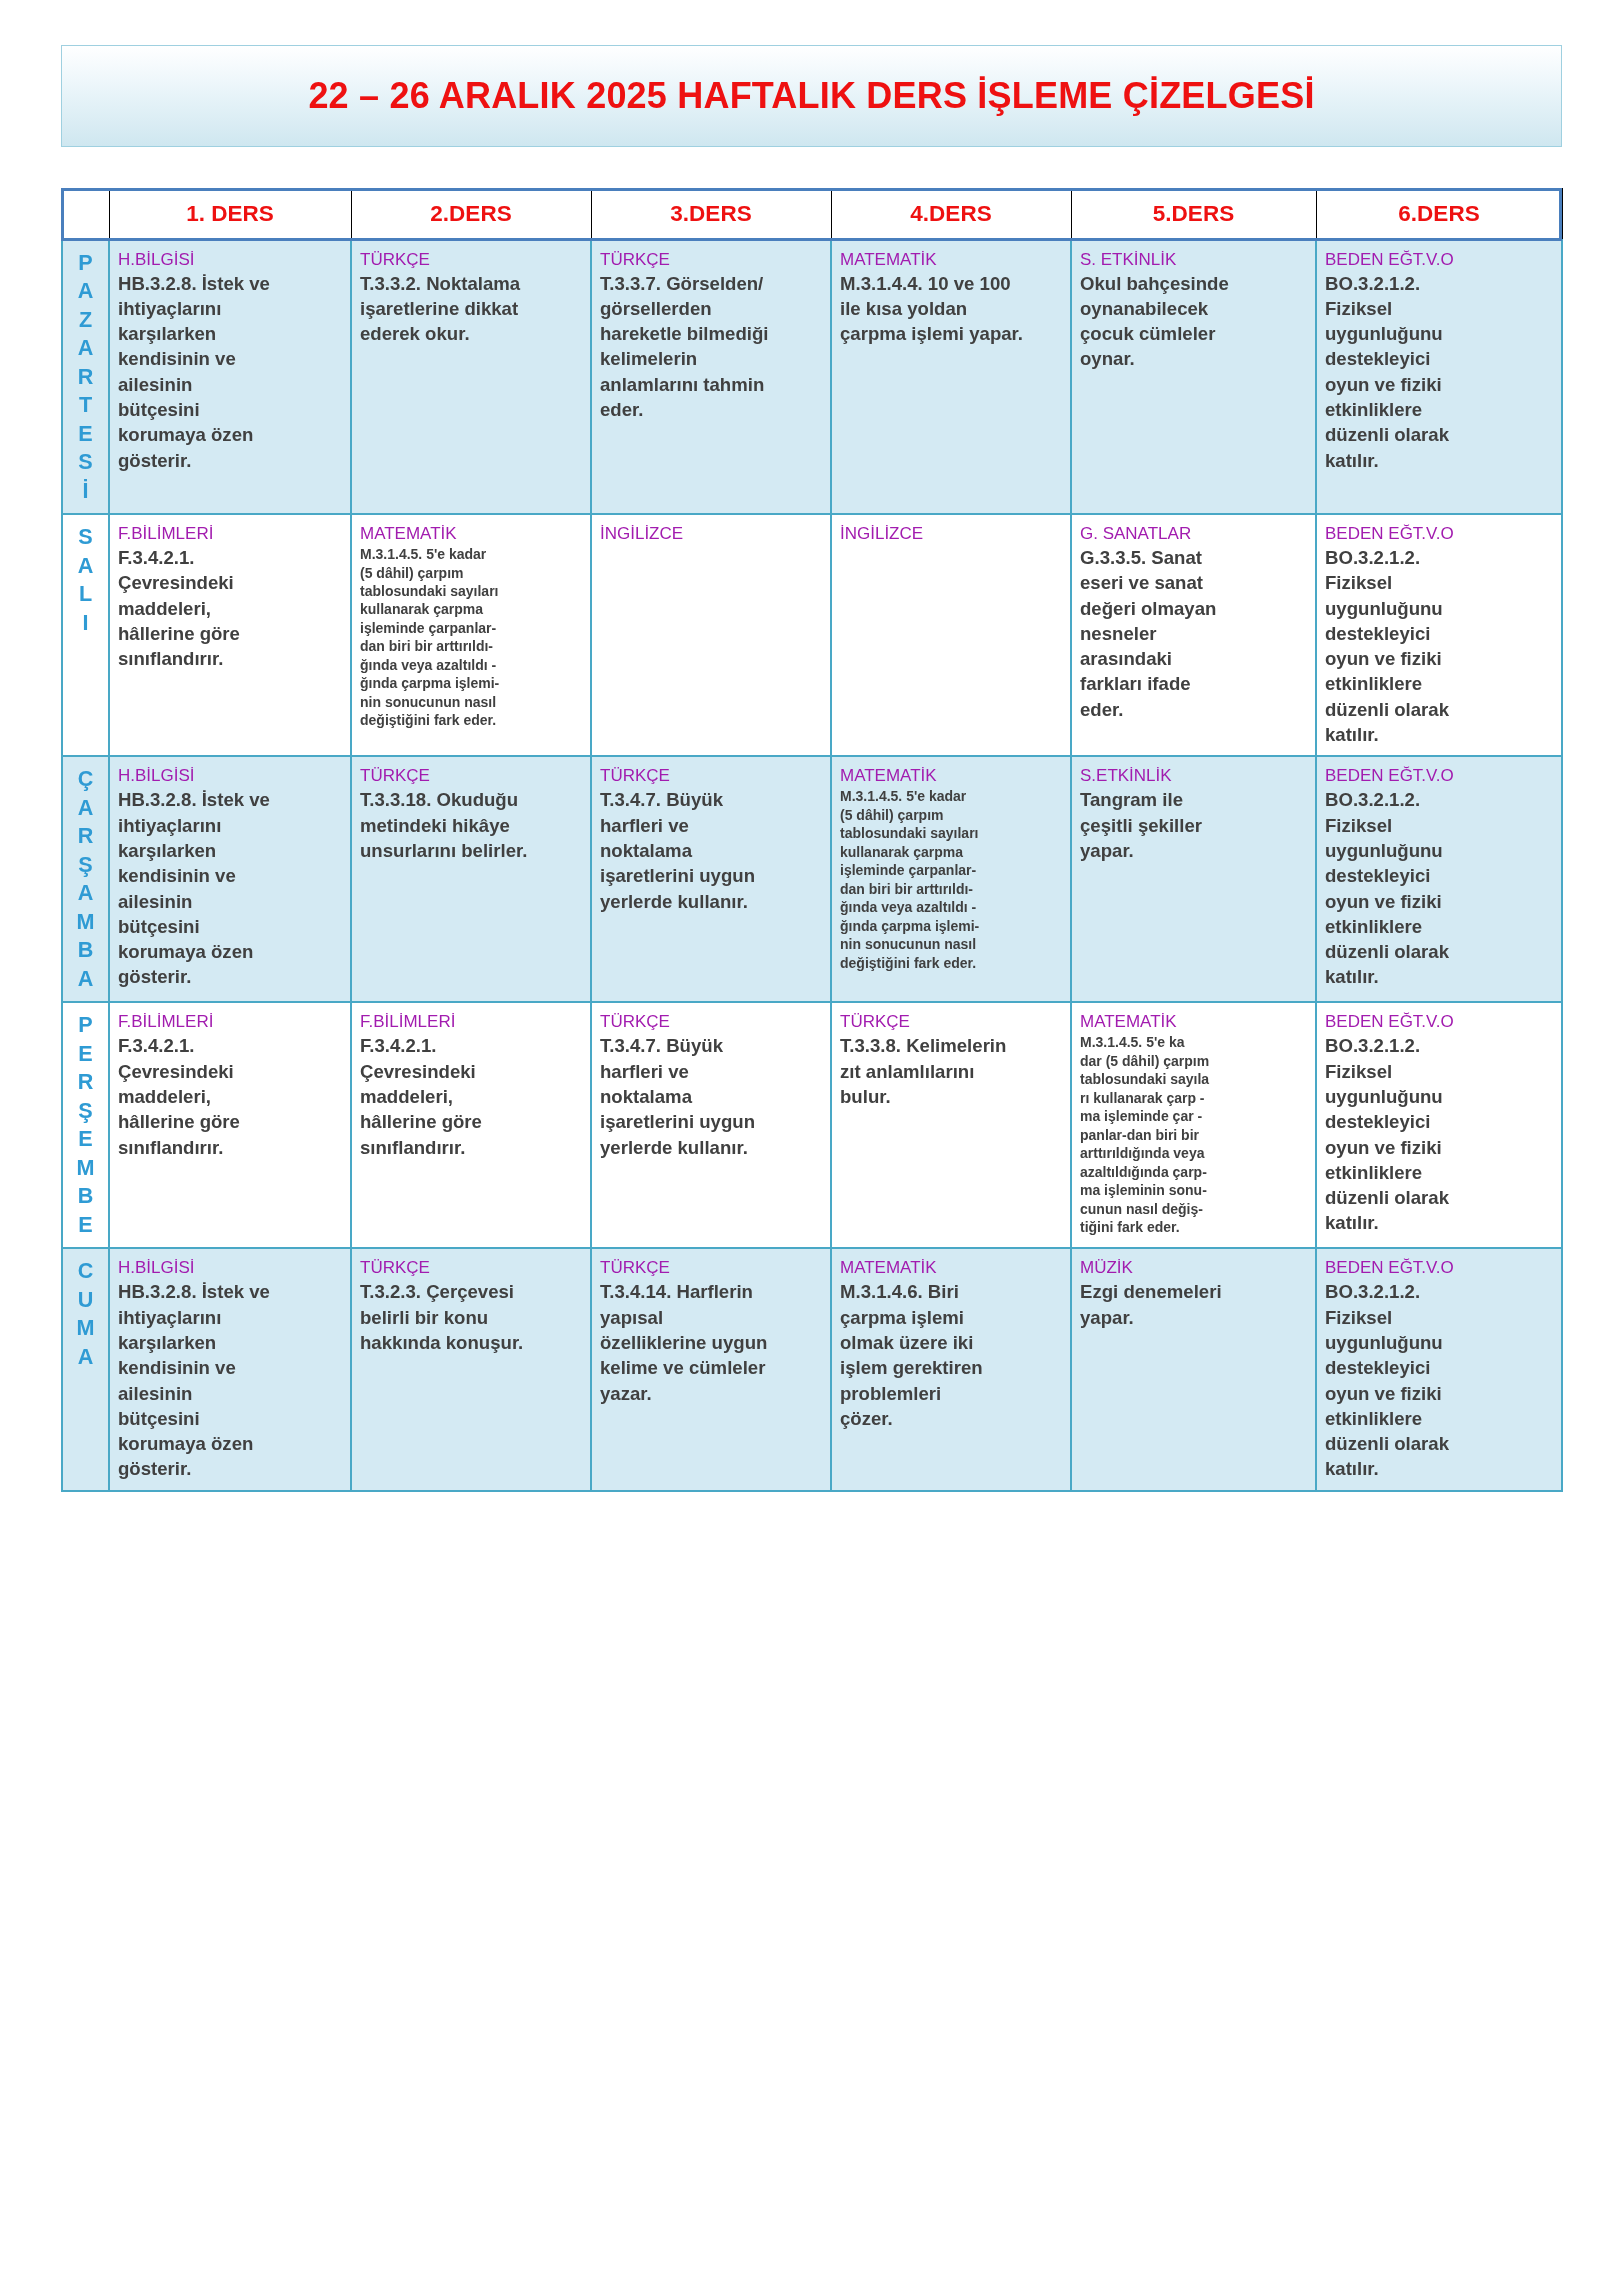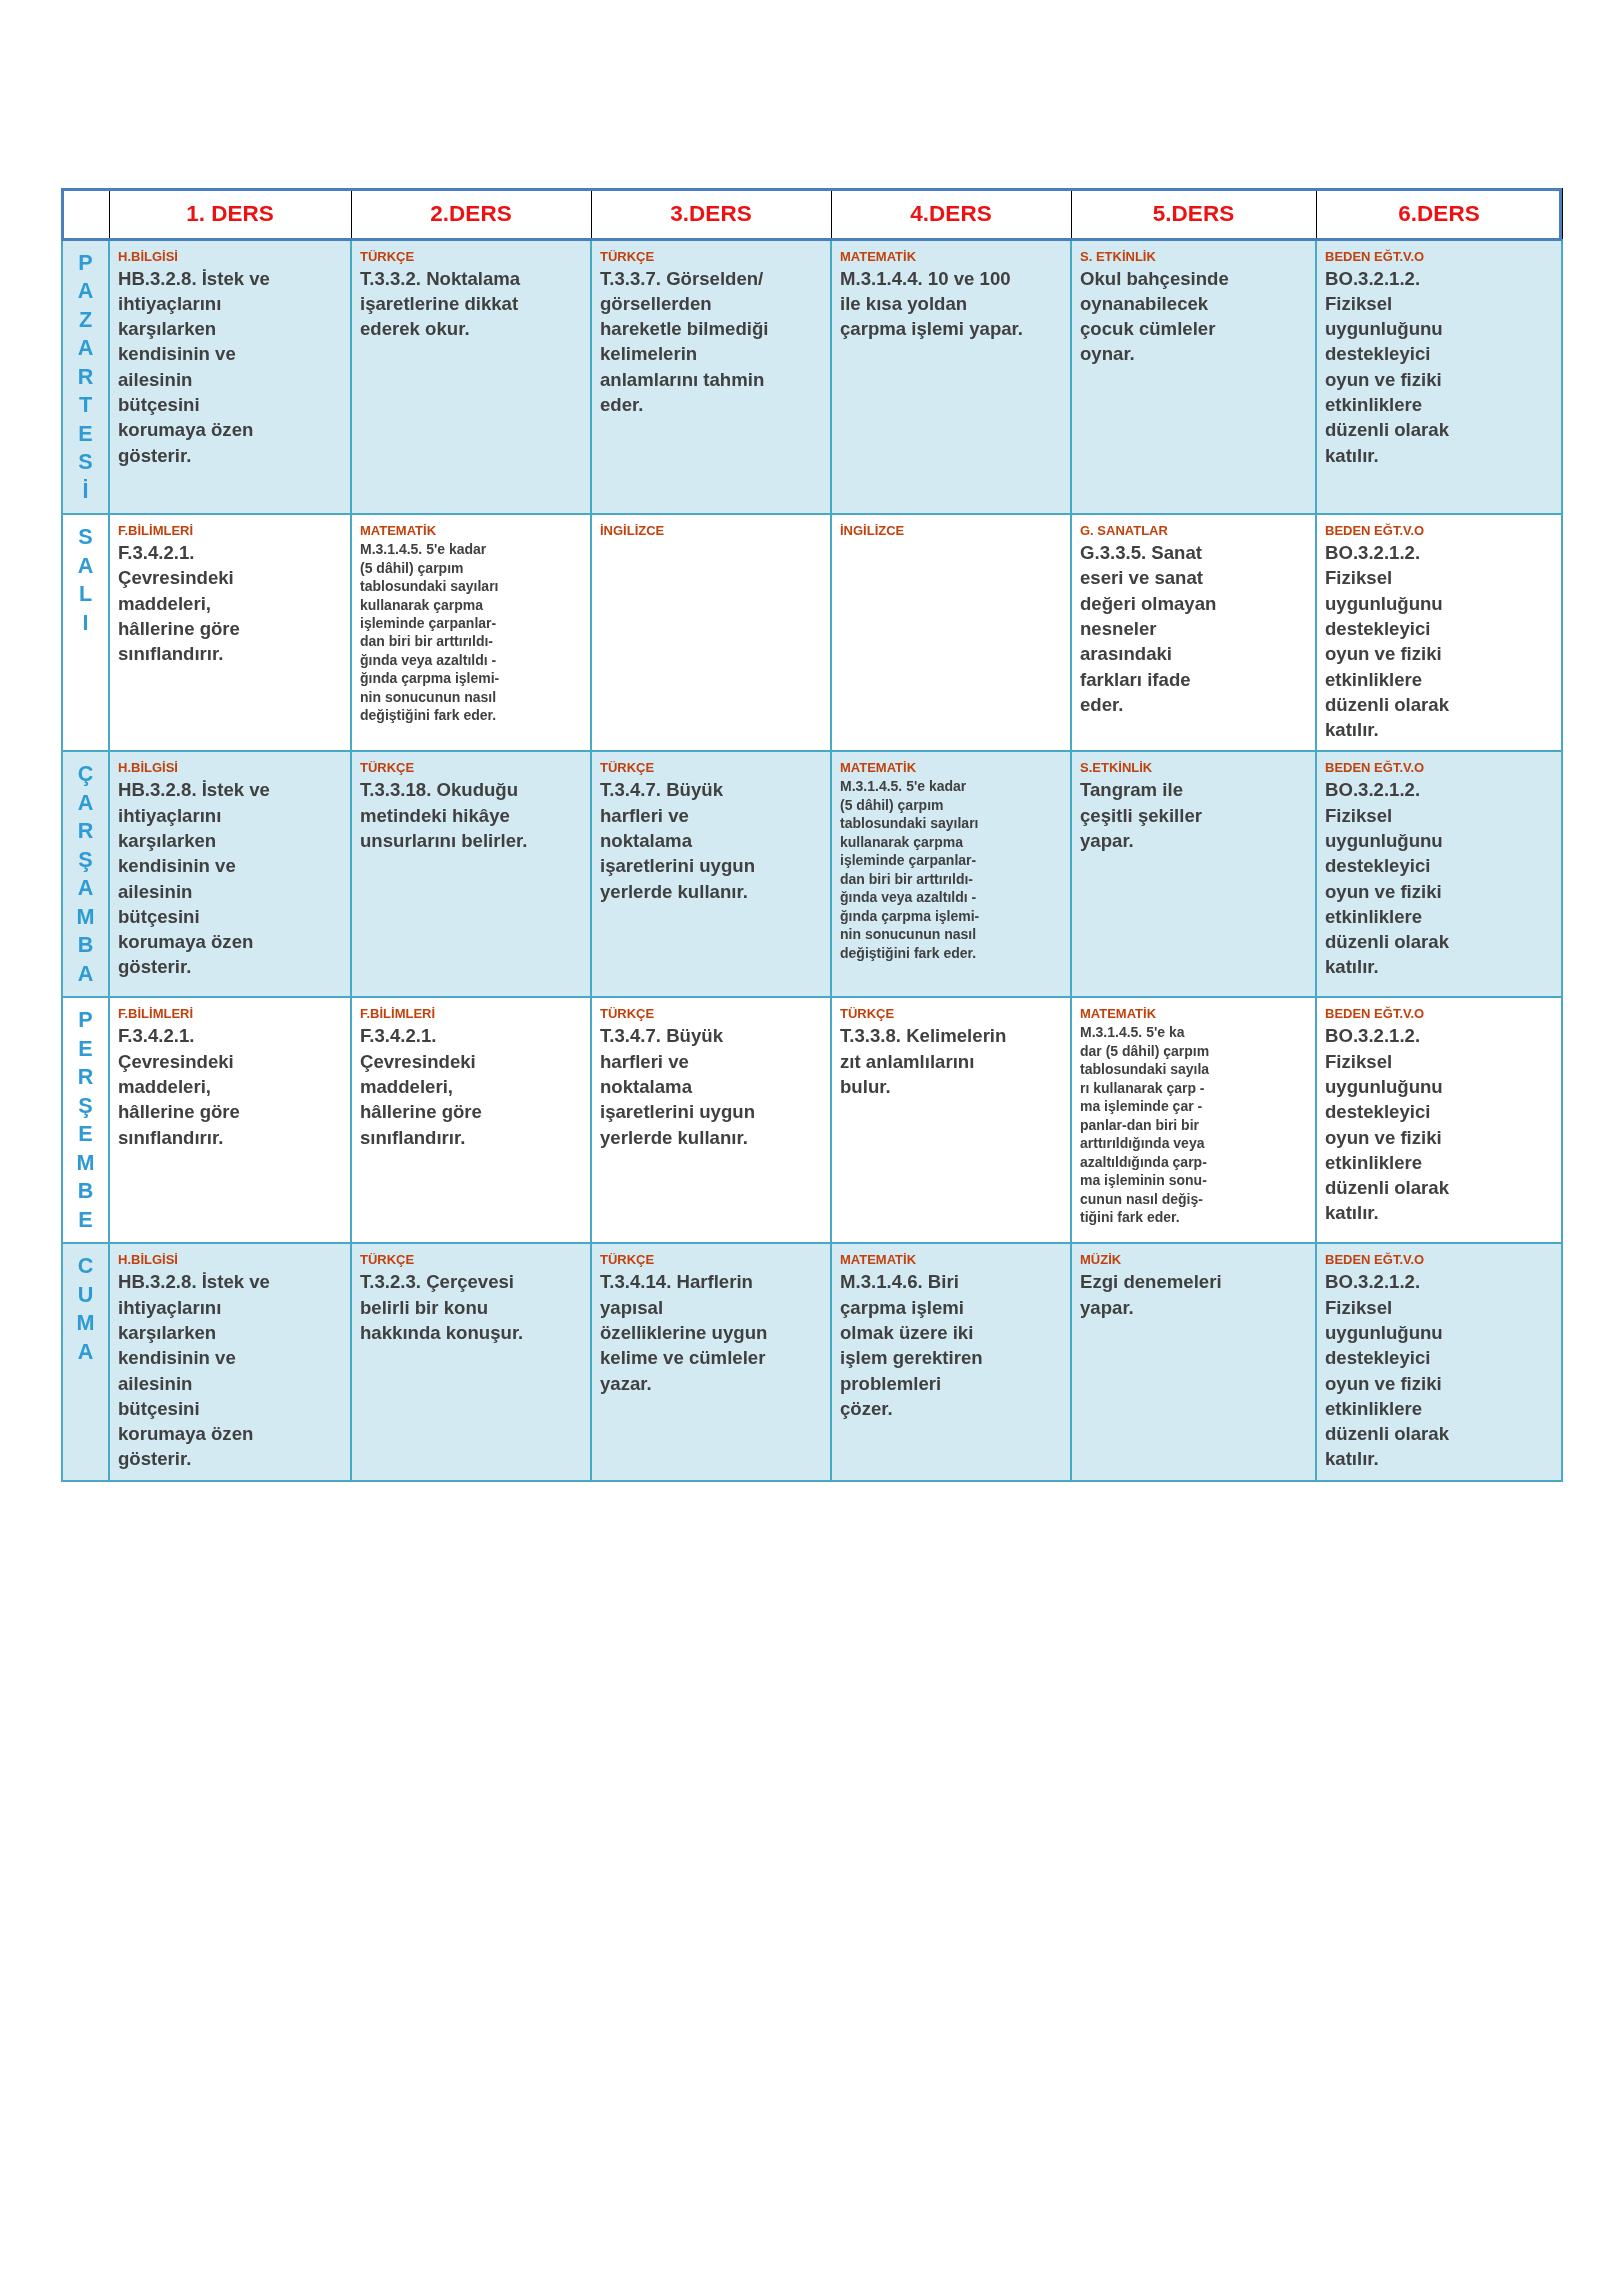--- a/index.html
+++ b/index.html
@@ -106,23 +106,23 @@
   .lesson-cell {
     border: 2px solid #49a8c6;
     padding: 7.8px 8.8px 9.8px 10.8px;
   }
   .row-tint .lesson-cell,
   .row-tint .day-cell { background: #d4eaf3; }
   .row-plain .lesson-cell,
   .row-plain .day-cell { background: #ffffff; }
 
   .subject {
-    color: #c2410c;
-    font-size: 13px;
-    font-weight: bold;
+    color: #a21caf;
+    font-size: 17px;
+    font-weight: normal;
     line-height: 1.24;
     margin-bottom: 1px;
     white-space: pre-line;
   }
   .detail {
     color: #404040;
     font-size: 18.6px;
     font-weight: bold;
     line-height: 1.36;
     white-space: pre-line;
@@ -136,20 +136,23 @@
   col.c-l3   { width: 240px; }
   col.c-l4   { width: 240px; }
   col.c-l5   { width: 245px; }
   col.c-l6   { width: 246px; }
 </style>
 </head>
 <body>
 
 <div class="page">
 
+  <div class="title-banner">
+    <div class="title-text">22 – 26 ARALIK 2025 HAFTALIK DERS İŞLEME ÇİZELGESİ</div>
+  </div>
 
   <table class="sched-table">
     <colgroup>
       <col class="c-day">
         <col class="c-l1">
         <col class="c-l2">
         <col class="c-l3">
       <col class="c-l4">
         <col class="c-l5">
         <col class="c-l6">

